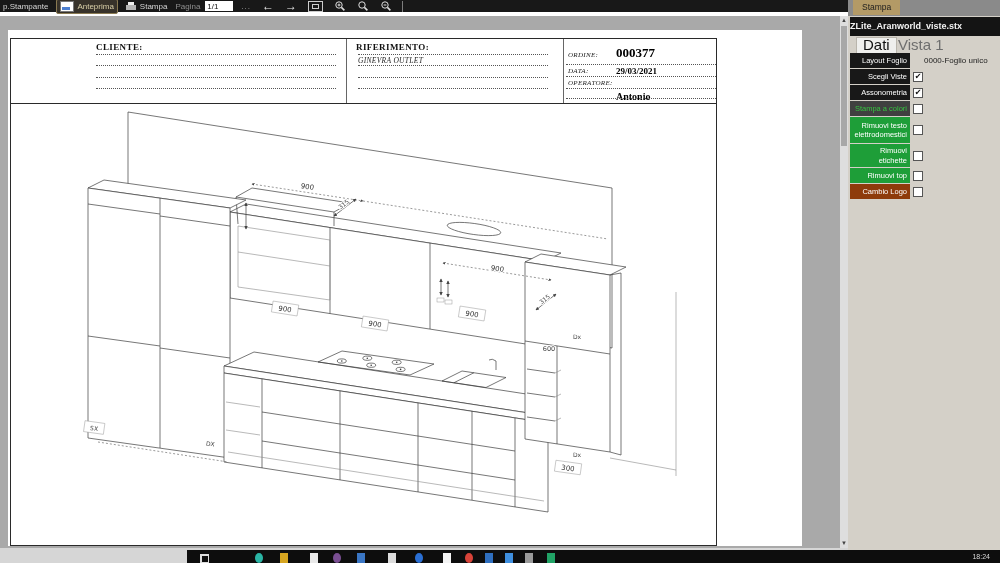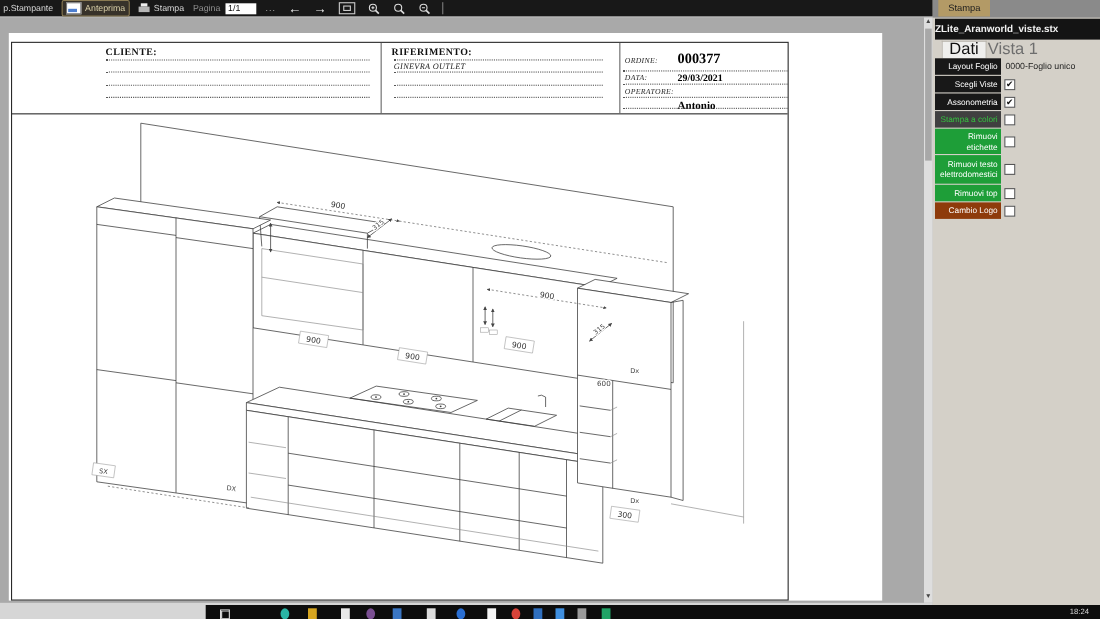--- a/index.html
+++ b/index.html
@@ -1,21 +1,21 @@
 <!DOCTYPE html>
 <html><head>
 <meta charset="utf-8">
 <style>
   html,body{margin:0;padding:0}
   body{width:1000px;height:563px;overflow:hidden;position:relative;background:#a9a9a9;
        font-family:"Liberation Sans",sans-serif;-webkit-font-smoothing:antialiased}
 
   
   .toolbar{position:absolute;left:0;top:0;width:848px;height:16px;background:#181818;
-           display:flex;align-items:center;gap:5px;border-bottom:1px solid #ffffff;box-sizing:border-box}
+           display:flex;align-items:center;gap:5px;border-bottom:4px solid #ffffff;box-sizing:border-box}
   .tbtn{display:flex;align-items:center;gap:3px;color:#d6d6d6;font-size:8px;height:13px;padding:0 3px;white-space:nowrap}
   .tbtn.sel{border:1px solid #8a7a52;background:#37322a;color:#d9cfa8;border-radius:2px}
   .tlabel{color:#8f8f8f;font-size:8px}
   .pageinput{width:24px;height:10px;font-size:8px;border:none;background:#fff;color:#111;padding:0 2px}
   .dots{color:#aaa;font-size:8px;letter-spacing:1px}
   .arrow{color:#ececec;font-size:12px;font-weight:bold;line-height:12px}
   .ico-img{width:12px;height:9px;background:#fff;border:1px solid #777;position:relative;display:inline-block}
   .ico-img::after{content:"";position:absolute;left:1px;bottom:1px;width:8px;height:3px;background:#4d7fd0}
   .ico-print{width:11px;height:9px;position:relative;display:inline-block}
   .ico-print::before{content:"";position:absolute;left:2px;top:0;width:6px;height:3px;background:#eee}
@@ -70,21 +70,21 @@
         padding:1px 3px;display:flex;align-items:center;justify-content:flex-end}
   .pbtn.black{background:#181818}
   .pbtn.greentxt{background:#404040;color:#35c13f}
   .pbtn.green{background:#1e9e38}
   .prow.g4 .pbtn{min-height:21px}
   .prow.g5 .pbtn{min-height:24px}
   .pbtn.red{background:#8e3b0b}
   .pcell{display:flex;align-items:center;padding-left:3px}
   .cb{width:8px;height:8px;background:#fff;border:1px solid #555;font-size:8px;line-height:8px;
       text-align:center;color:#111;font-family:"DejaVu Sans",sans-serif}
-  .pval{font-size:8px;color:#1c1c1c;align-self:center;padding-left:4px}
+  .pval{font-size:8px;color:#1c1c1c;align-self:center;padding-left:14px}
 
   
   .taskbar{position:absolute;left:187px;top:550px;width:813px;height:13px;background:#0d0d0d}
   .tk{position:absolute;top:3px;width:8px;height:10px}
   .tk.round{border-radius:50%}
   .winlogo{position:absolute;left:13px;top:4px;width:7px;height:7px;
            background:linear-gradient(#e8e8e8,#e8e8e8);
            -webkit-mask:none;outline:none;
            background:#0d0d0d;border:1px solid #dcdcdc;
            box-shadow:inset 1px 1px 0 #dcdcdc}
@@ -328,28 +328,28 @@
       <div class="pcell">
           <span class="cb">✔</span>
         </div>
     </div>
     <div class="prow">
       <div class="pbtn greentxt">Stampa a colori</div>
       <div class="pcell">
           <span class="cb"></span>
         </div>
     </div>
+    <div class="prow g5">
+      <div class="pbtn green">Rimuovi testo elettrodomestici</div>
+      <div class="pcell">
+          <span class="cb"></span>
+        </div>
+    </div>
     <div class="prow g4">
       <div class="pbtn green">Rimuovi etichette</div>
-      <div class="pcell">
-          <span class="cb"></span>
-        </div>
-    </div>
-    <div class="prow g5">
-      <div class="pbtn green">Rimuovi testo elettrodomestici</div>
       <div class="pcell">
           <span class="cb"></span>
         </div>
     </div>
     <div class="prow">
       <div class="pbtn green">Rimuovi top</div>
       <div class="pcell">
           <span class="cb"></span>
         </div>
     </div>

